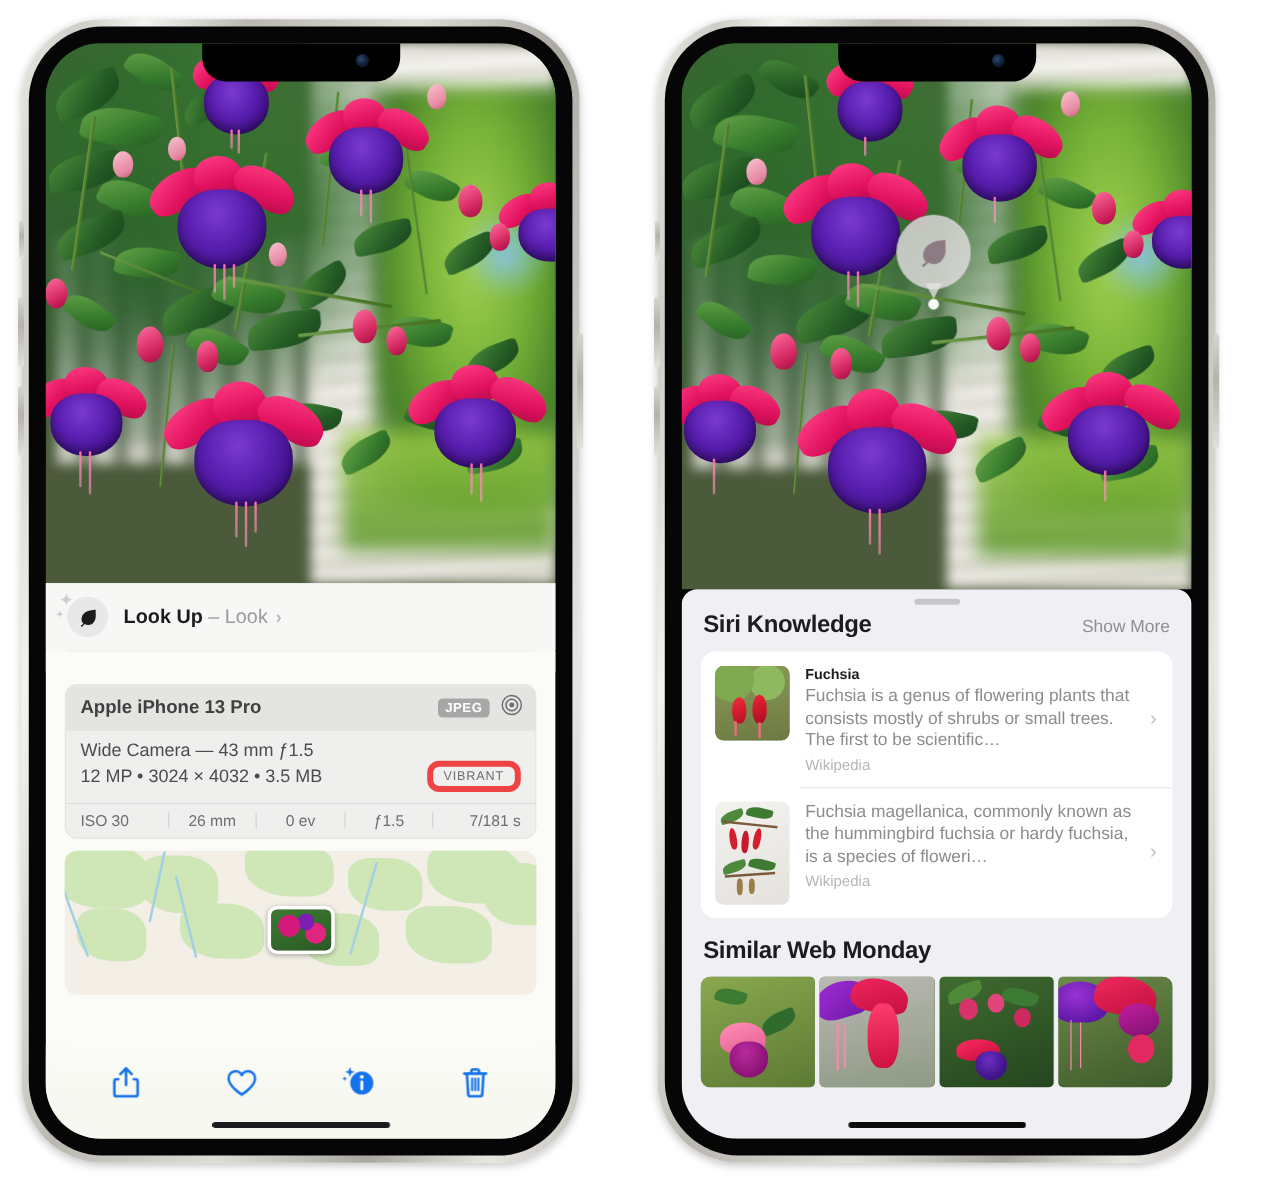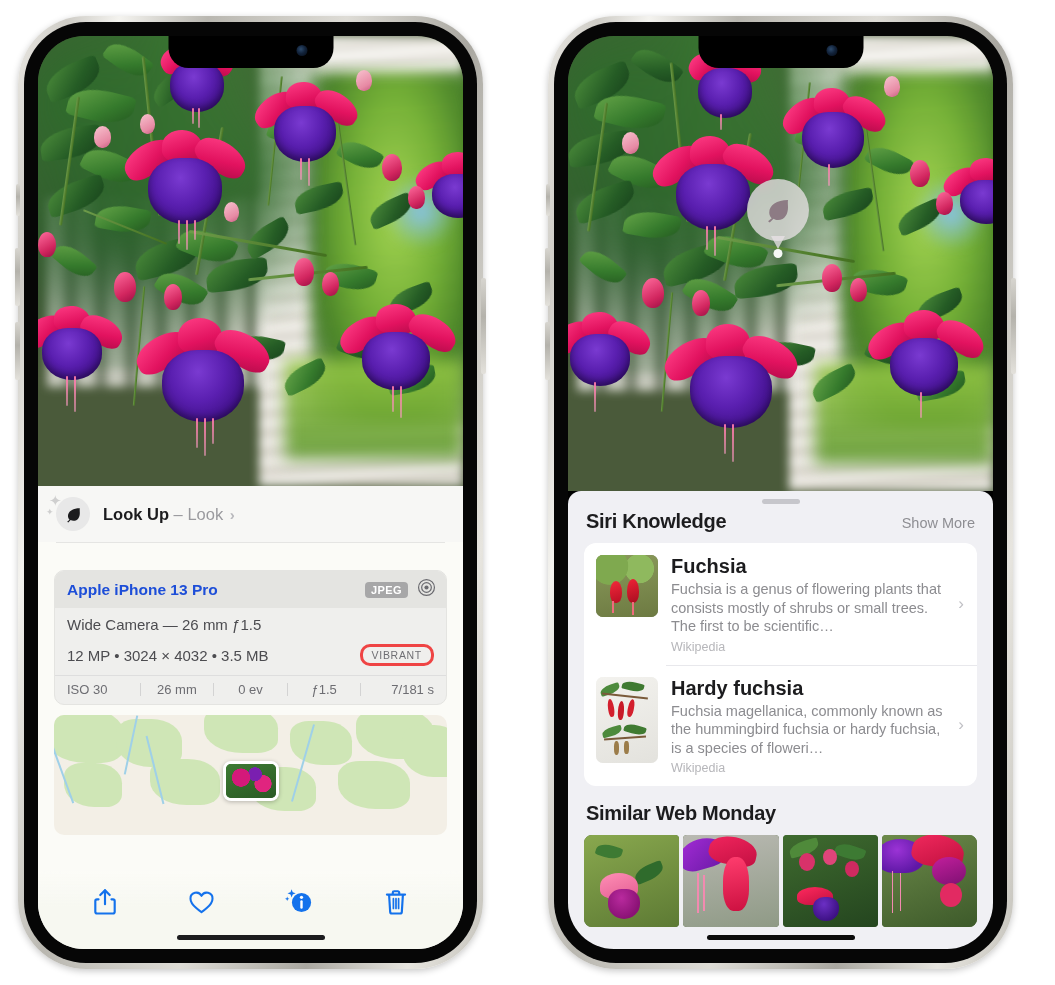--- a/index.html
+++ b/index.html
@@ -220,34 +220,34 @@
     border-radius: 10px;
     overflow: hidden;
     background: #efefed;
     border: 1px solid #e4e4e1;
   }
   .cam-head {
     display: flex; align-items: center; justify-content: space-between;
     padding: 7px 10px 7px 12px;
     background: #e4e4e1;
   }
-  .cam-model { font-size: 15.5px; font-weight: 700; color: #1d4ed8; }
+  .cam-model { font-size: 15.5px; font-weight: 700; color: #404040; }
   .cam-head-right { display: flex; align-items: center; gap: 9px; }
   .tag-jpeg {
     font-size: 11px; font-weight: 700; color: #ffffff;
     background: #a7a7a8; border-radius: 4px; padding: 2px 6px;
     letter-spacing: .4px;
   }
   .cam-body { padding: 8px 12px 9px; }
   .cam-line1 { font-size: 15px; color: #4c4c50; }
-  .cam-line2row { display: flex; align-items: center; justify-content: space-between; margin-top: 11px; }
+  .cam-line2row { display: flex; align-items: center; justify-content: space-between; margin-top: 0; }
   .cam-line2 { font-size: 15px; color: #4c4c50; }
   .tag-vibrant {
     font-size: 10.5px; color: #6e6e73; letter-spacing: .7px;
-    border: 3px solid #ef4444; border-radius: 10px;
+    border: 5px solid #ef4444; border-radius: 10px;
     padding: 2px 9px;
   }
   .cam-exif {
     display: flex; align-items: center;
     border-top: 1px solid #dedede;
     padding: 6px 12px 7px;
   }
   .exif-item { font-size: 13px; color: #6d6d72; flex: 1; text-align: center; }
   .exif-item:first-child { text-align: left; }
   .exif-item:last-child { text-align: right; }
@@ -324,21 +324,21 @@
   .know-row + .know-row::before {
     content: ""; position: absolute; left: 82px; right: 0; top: 0; height: 1px; background: #e8e8ec;
   }
   .know-thumb {
     width: 62px; height: 62px; border-radius: 7px; flex: 0 0 62px;
     margin-right: 13px; overflow: hidden; position: relative;
     background: #6a7a4a;
   }
   .know-thumb.tall { height: 86px; background: #f2f2f0; }
   .know-body { flex: 1; min-width: 0; padding-right: 22px; }
-  .know-title { font-size: 20px; font-weight: 700; color: #1c1c1e; margin-bottom: 2px; }
+  .know-title { font-size: 12px; font-weight: 700; color: #1c1c1e; margin-bottom: 2px; }
   .know-desc { font-size: 14.5px; color: #8c8c90; line-height: 1.28; }
   .know-src { font-size: 12.5px; color: #b6b6ba; margin-top: 4px; }
   .know-chev {
     position: absolute; right: 13px; top: 50%; transform: translateY(-50%);
     color: #c0c0c5; font-size: 17px;
   }
 
   .web-strip { display: flex; gap: 4px; padding: 0 16px; }
   .web-img {
     flex: 1; height: 92px; border-radius: 4px; overflow: hidden; position: relative;
@@ -538,21 +538,21 @@
               <span>
                 <svg width="19" height="19" viewBox="0 0 22 22" aria-hidden="true">
                   <circle cx="11" cy="11" r="9.2" fill="none" stroke="#6b6b70" stroke-width="1.4"></circle>
                   <circle cx="11" cy="11" r="5.6" fill="none" stroke="#6b6b70" stroke-width="1.4"></circle>
                   <circle cx="11" cy="11" r="2.4" fill="#6b6b70"></circle>
                 </svg>
               </span>
             </span>
           </div>
           <div class="cam-body">
-            <div class="cam-line1">Wide Camera — 26 mm ƒ1.5</div>
+            <div class="cam-line1">Wide Camera — 43 mm ƒ1.5</div>
             <div class="cam-line2row">
               <span class="cam-line2">12 MP • 3024 × 4032 • 3.5 MB</span>
               <span class="tag-vibrant">VIBRANT</span>
             </div>
           </div>
           <div class="cam-exif">
             <span class="exif-item">ISO 30</span>
             <span class="exif-sep"></span>
             <span class="exif-item">26 mm</span>
             <span class="exif-sep"></span>
@@ -797,21 +797,20 @@
               <div style="position:absolute;left:12px;top:22px;width:6px;height:18px;border-radius:50% 50% 40% 40%;background:#d31f2d;transform:rotate(-8deg);"></div>
               <div style="position:absolute;left:22px;top:24px;width:6px;height:19px;border-radius:50% 50% 40% 40%;background:#c81a28;transform:rotate(4deg);"></div>
               <div style="position:absolute;left:32px;top:22px;width:6px;height:18px;border-radius:50% 50% 40% 40%;background:#d31f2d;transform:rotate(12deg);"></div>
               <div style="position:absolute;left:6px;top:50px;width:20px;height:9px;border-radius:60% 12% 60% 12%;background:#4d8a3c;transform:rotate(-14deg);"></div>
               <div style="position:absolute;left:28px;top:48px;width:22px;height:9px;border-radius:60% 12% 60% 12%;background:#3f7a31;transform:rotate(16deg);"></div>
               <div style="position:absolute;left:8px;top:60px;width:42px;height:1.6px;background:#7a5a3a;transform:rotate(-4deg);"></div>
               <div style="position:absolute;left:18px;top:64px;width:5px;height:14px;border-radius:40%;background:#9c7d4a;"></div>
               <div style="position:absolute;left:28px;top:64px;width:5px;height:13px;border-radius:40%;background:#9c7d4a;"></div>
             </div>
             <div class="know-body">
-              <div class="know-title">Hardy fuchsia</div>
               <div class="know-desc">Fuchsia magellanica, commonly known as the hummingbird fuchsia or hardy fuchsia, is a species of floweri…</div>
               <div class="know-src">Wikipedia</div>
             </div>
             <span class="know-chev">›</span>
           </div>
         </div>
 
         <div class="section-head" style="padding-top:16px;">
           <span class="section-title">Similar Web Monday</span>
         </div>

